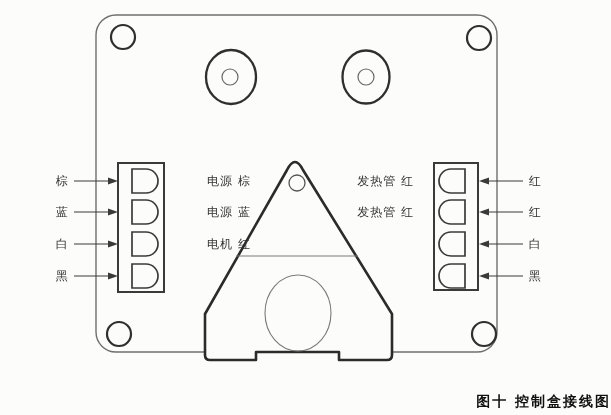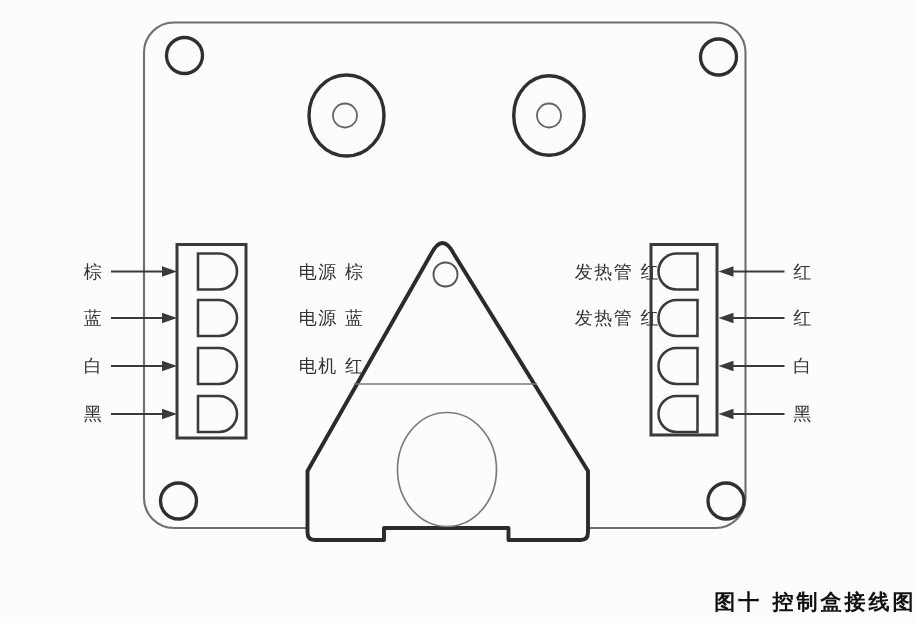--- a/index.html
+++ b/index.html
@@ -3,22 +3,22 @@
 <meta charset="utf-8">
 <style>
   html,body{margin:0;padding:0;background:#ffffff;}
   #stage{
     position:relative;width:611px;height:415px;background:#fcfcfb;overflow:hidden;
     font-family:"DejaVu Sans","Liberation Sans",sans-serif;color:#2f2f2f;
   }
   #art{position:absolute;left:0;top:0;}
   .lbl{position:absolute;height:18px;line-height:18px;font-size:12px;color:#333;}
   .wire-left{left:44px;width:36px;text-align:center;letter-spacing:.5px;}
-  .term-left{left:153px;width:90px;text-align:right;letter-spacing:1px;}
-  .term-right{left:362px;width:78px;text-align:right;letter-spacing:1px;}
+  .term-left{left:184px;width:90px;text-align:center;letter-spacing:1px;}
+  .term-right{left:336px;width:78px;text-align:right;letter-spacing:1px;}
   .wire-right{left:517px;width:36px;text-align:center;letter-spacing:.5px;}
   .r0{top:172px;} .r1{top:203px;} .r2{top:235px;} .r3{top:267px;}
   #caption{
     position:absolute;left:0;right:0;top:393px;text-align:right;
     font-size:14px;font-weight:bold;letter-spacing:2px;color:#111;white-space:pre;
   }
 </style>
 </head>
 <body>
 

